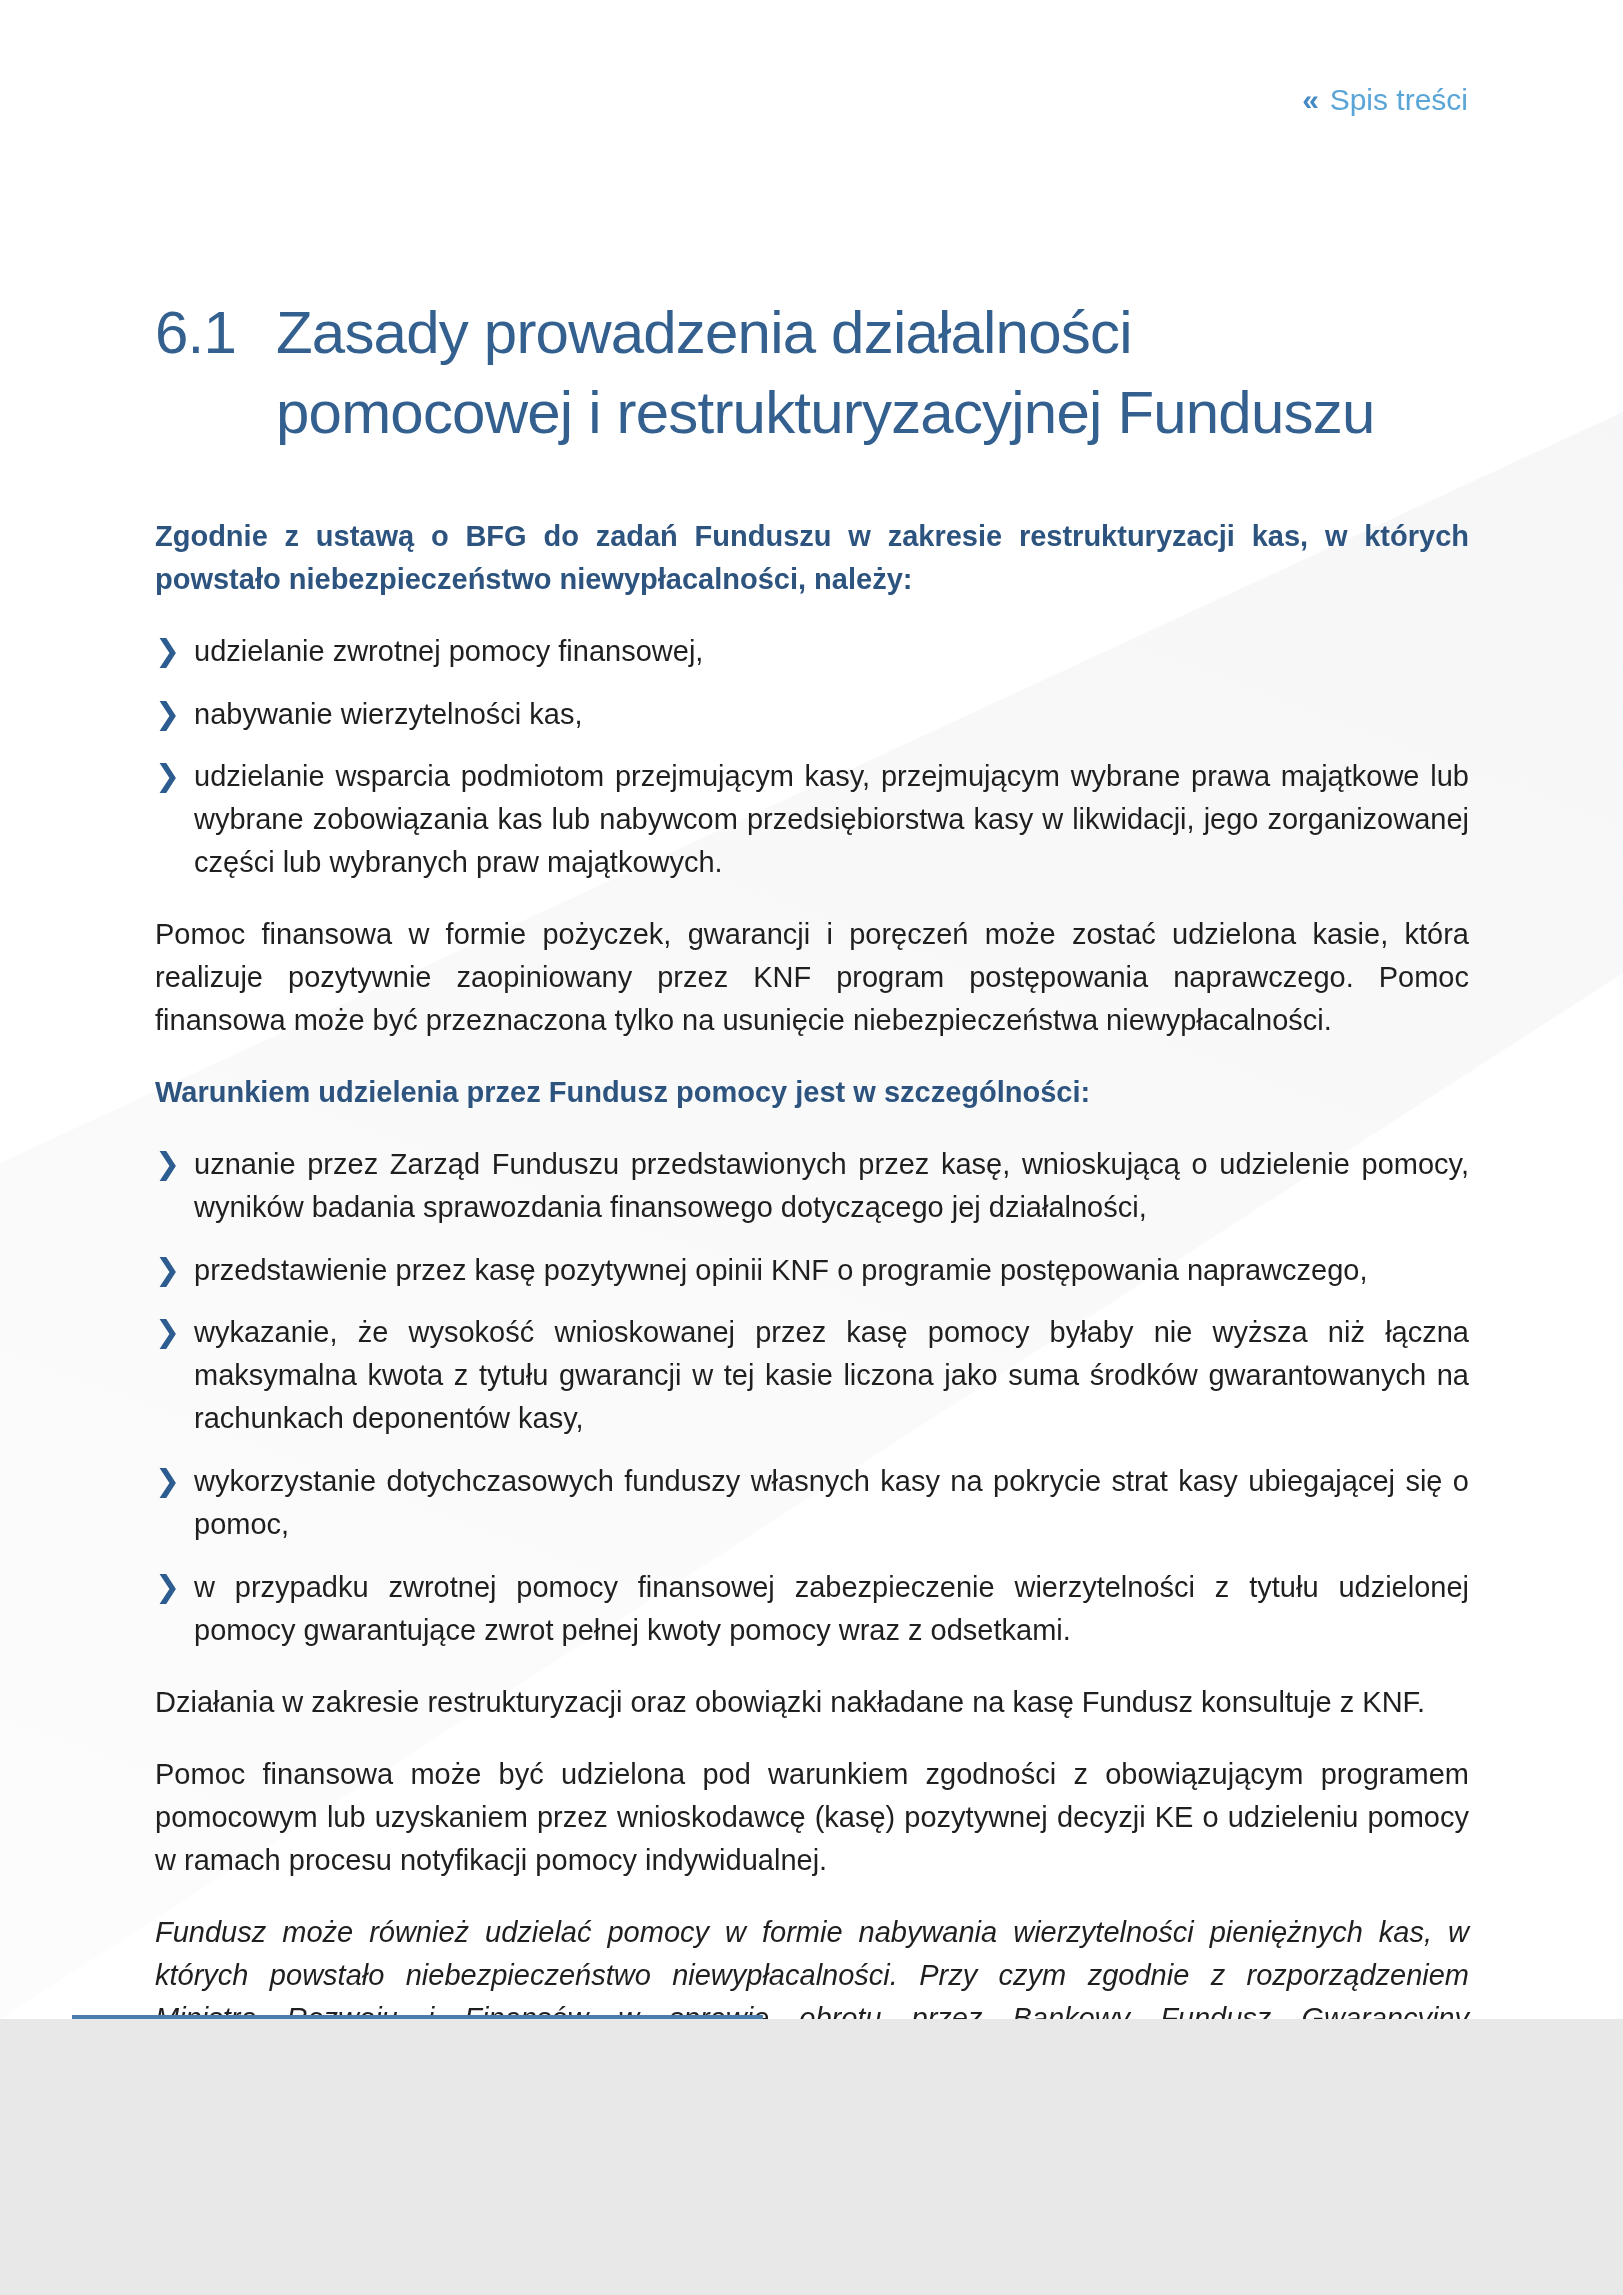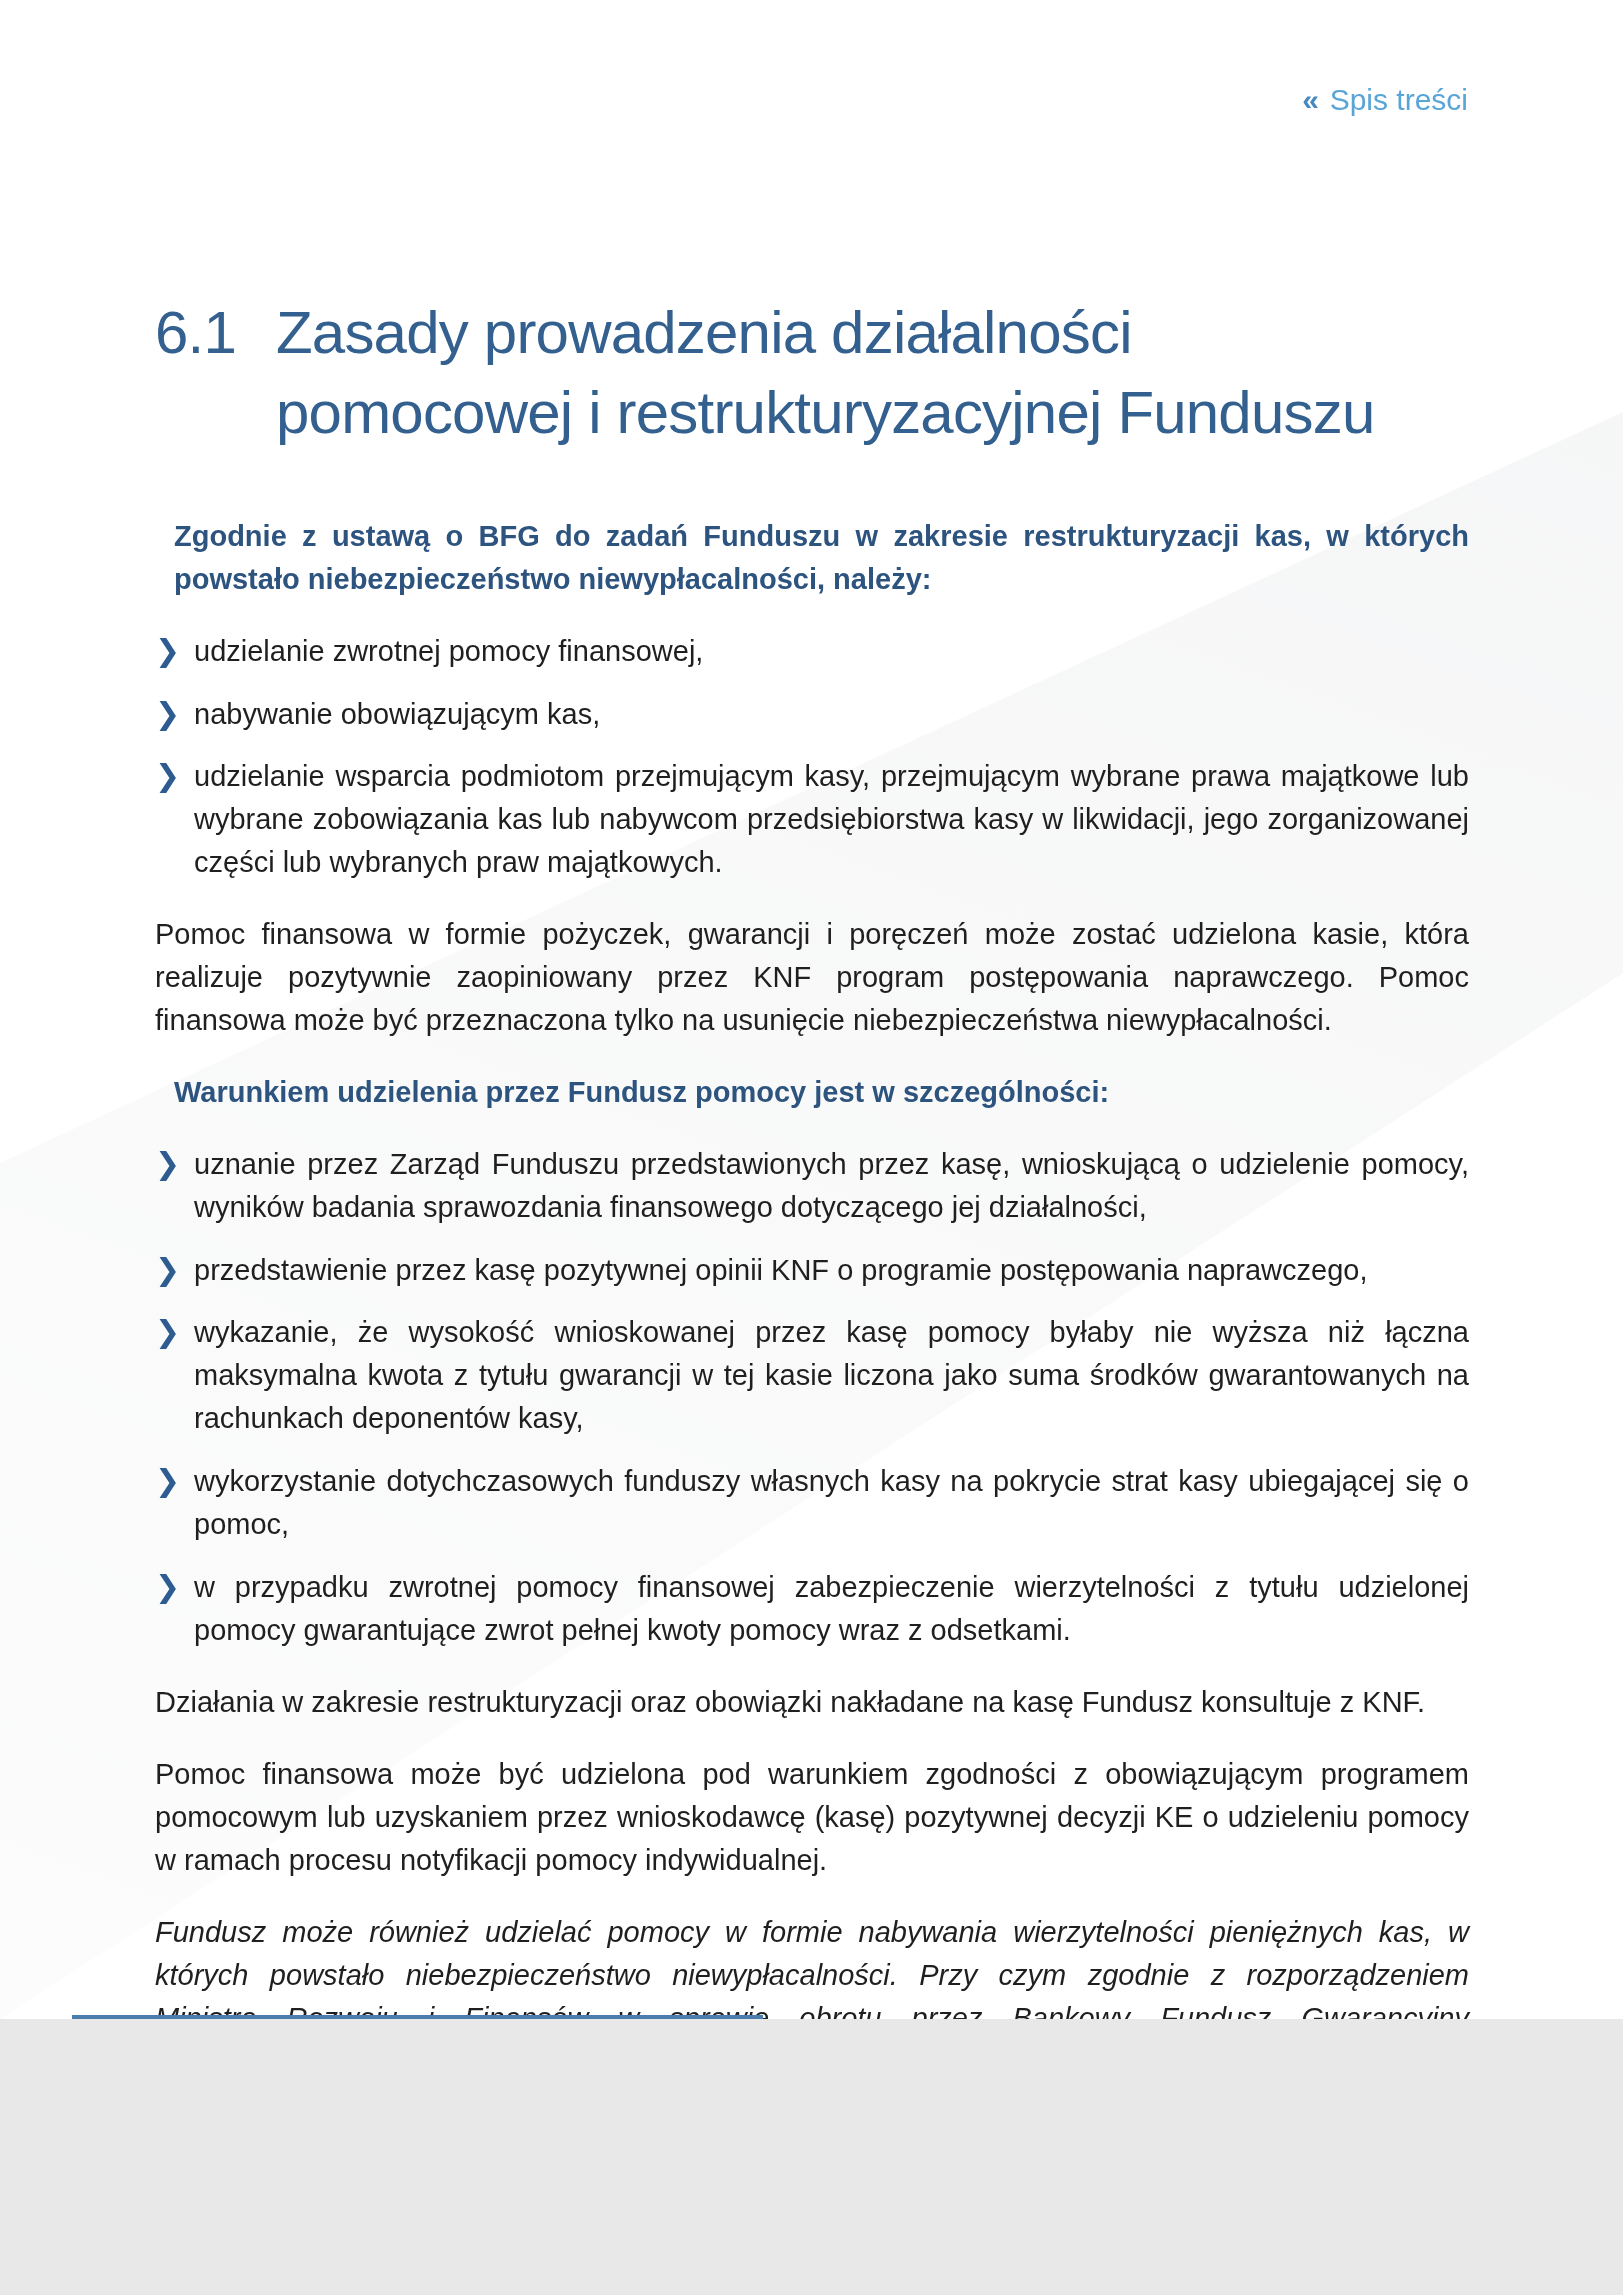--- a/index.html
+++ b/index.html
@@ -30,21 +30,21 @@
     color:#33608e;
     font-size:60px;line-height:80px;font-weight:400;letter-spacing:-0.8px;
   }
   .heading .num{width:121px;flex:none;}
   .content{
     position:absolute;left:155px;top:515px;width:1314px;
     font-size:29px;line-height:43px;
   }
   .para{margin:0 0 29px 0;text-align:justify;}
   .para.last{margin-bottom:0;font-style:italic;}
-  .bold-blue{color:#2d537f;font-weight:700;margin-left:19px;}
+  .bold-blue{color:#2d537f;font-weight:700;}
   .bullet{display:flex;margin-bottom:19.6px;}
   .bullet.gap-after{margin-bottom:29px;}
   .chev{
     flex:none;width:39px;color:#2d5c91;font-weight:700;
     font-size:30px;line-height:42px;
     font-family:"DejaVu Sans",sans-serif;
   }
   .btext{flex:1;margin:0;text-align:justify;}
   .footer-rule{
     position:absolute;left:155px;right:155px;top:2139px;
@@ -85,21 +85,21 @@
   <div class="content">
 
     <p class="para bold-blue">Zgodnie z ustawą o BFG do zadań Funduszu w zakresie restrukturyzacji kas, w których powstało niebezpieczeństwo niewypłacalności, należy:</p>
 
     <div class="bullet">
       <span class="chev">❯</span>
       <p class="btext">udzielanie zwrotnej pomocy finansowej,</p>
     </div>
     <div class="bullet">
       <span class="chev">❯</span>
-      <p class="btext">nabywanie obowiązującym kas,</p>
+      <p class="btext">nabywanie wierzytelności kas,</p>
     </div>
     <div class="bullet gap-after">
       <span class="chev">❯</span>
       <p class="btext">udzielanie wsparcia podmiotom przejmującym kasy, przejmującym wybrane prawa majątkowe lub wybrane zobowiązania kas lub nabywcom przedsiębiorstwa kasy w likwidacji, jego zorganizowanej części lub wybranych praw majątkowych.</p>
     </div>
 
     <p class="para">Pomoc finansowa w formie pożyczek, gwarancji i poręczeń może zostać udzielona kasie, która realizuje pozytywnie zaopiniowany przez KNF program postępowania naprawczego. Pomoc finansowa może być przeznaczona tylko na usunięcie niebezpieczeństwa niewypłacalności.</p>
 
     <p class="para bold-blue">Warunkiem udzielenia przez Fundusz pomocy jest w szczególności:</p>
 

